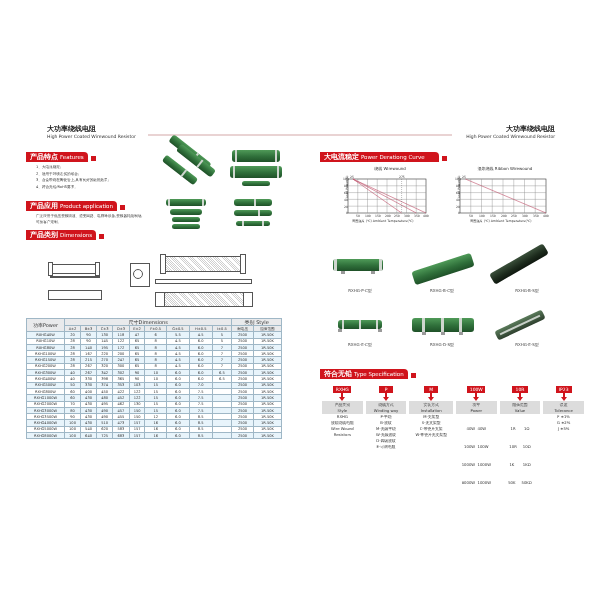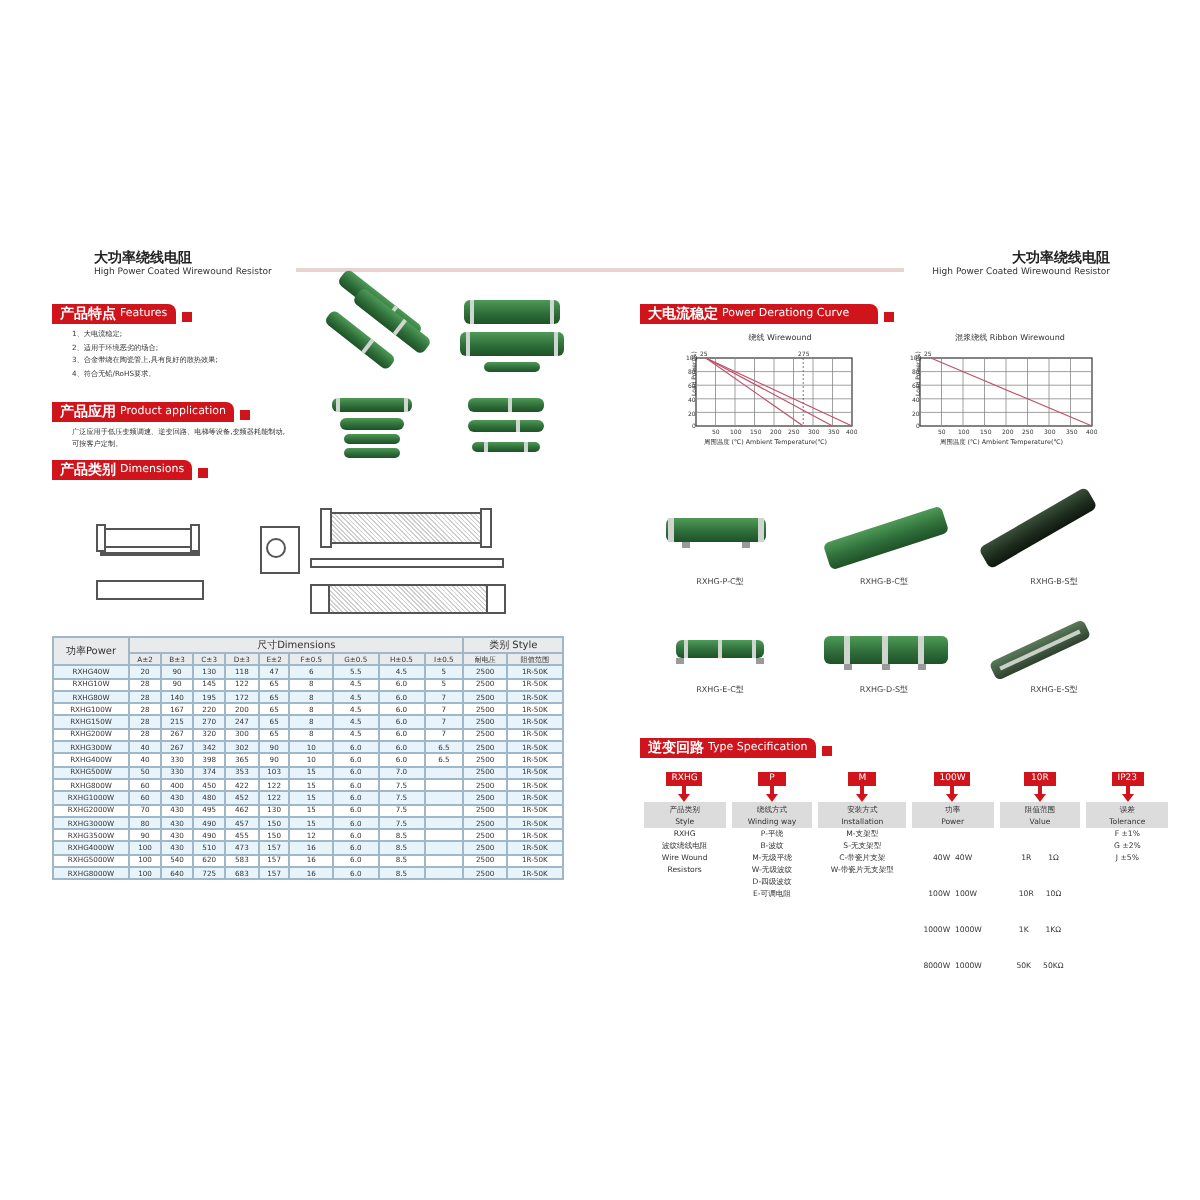--- a/index.html
+++ b/index.html
@@ -537,21 +537,21 @@
   <div class="cap" style="left:412px; top:342px; width:60px;">RXHG-D-S型</div>
 
   <div class="res ribbon" style="left:494px; top:320px; width:52px; height:10px; transform:rotate(-25deg);">
       <div class="band" style="left:4px; width:44px; height:2px; top:4px; bottom:auto; background:#c8d0c8;"></div>
     </div>
   <div class="cap" style="left:497px; top:342px; width:60px;">RXHG-E-S型</div>
 </div>
 
 <div class="abs sec-head" style="left:320px; top:369px;">
   <div class="sec-bar">
-      <span class="cn">逆变回路</span>
+      <span class="cn">符合无铅</span>
       <span class="en">Type Specification</span>
     </div>
   <div class="sec-tail"></div>
 </div>
 
 <div class="abs" style="left:322px; top:386px; width:262px; display:flex; gap:3px;">
   <div style="width:41px;">
     <div style="width:18px; margin:0 auto;">
         <div class="spec-box">RXHG</div>
       </div>

